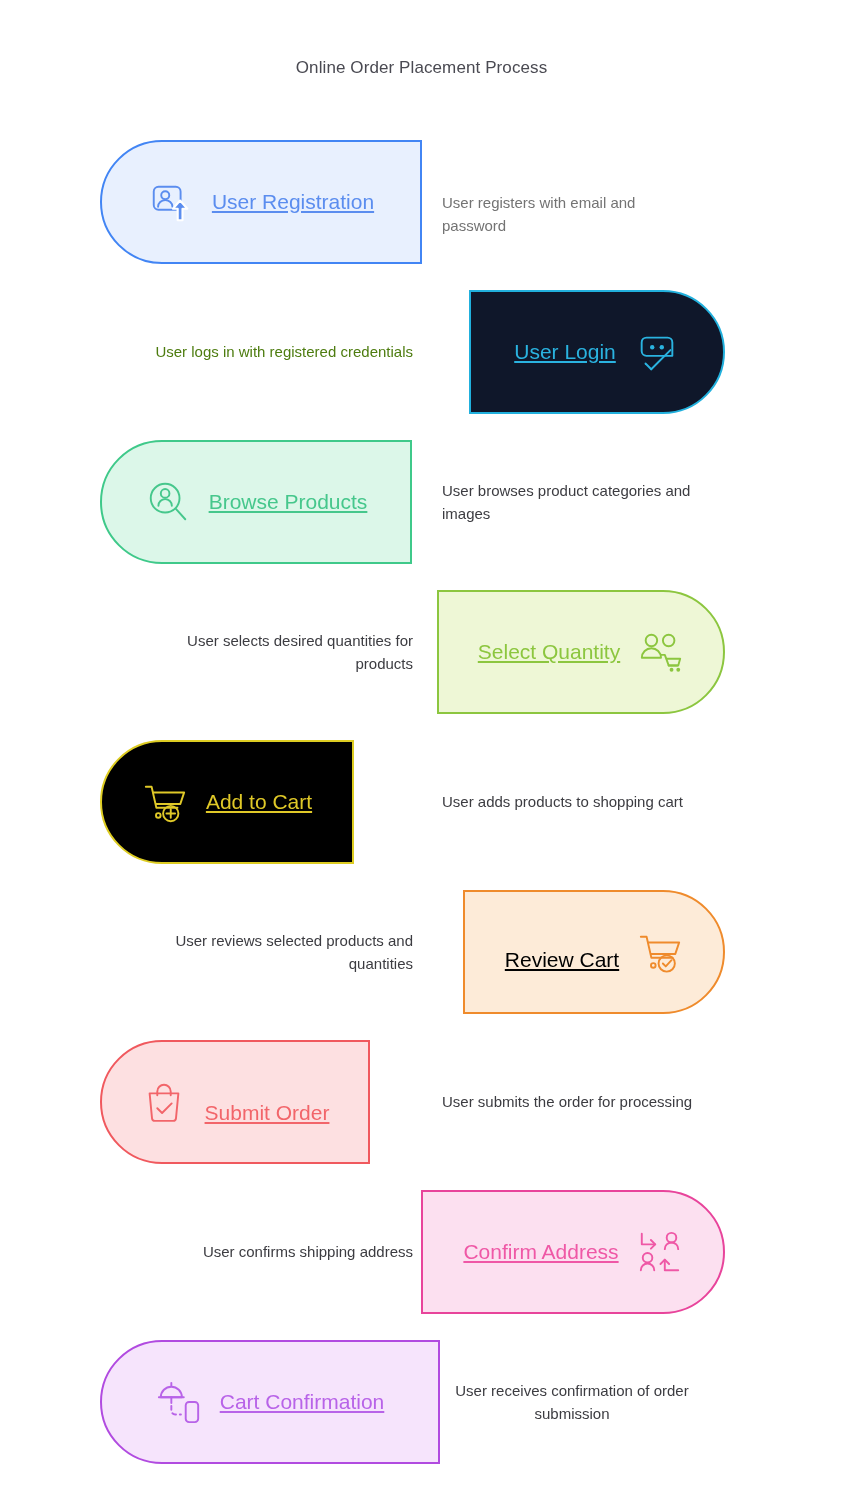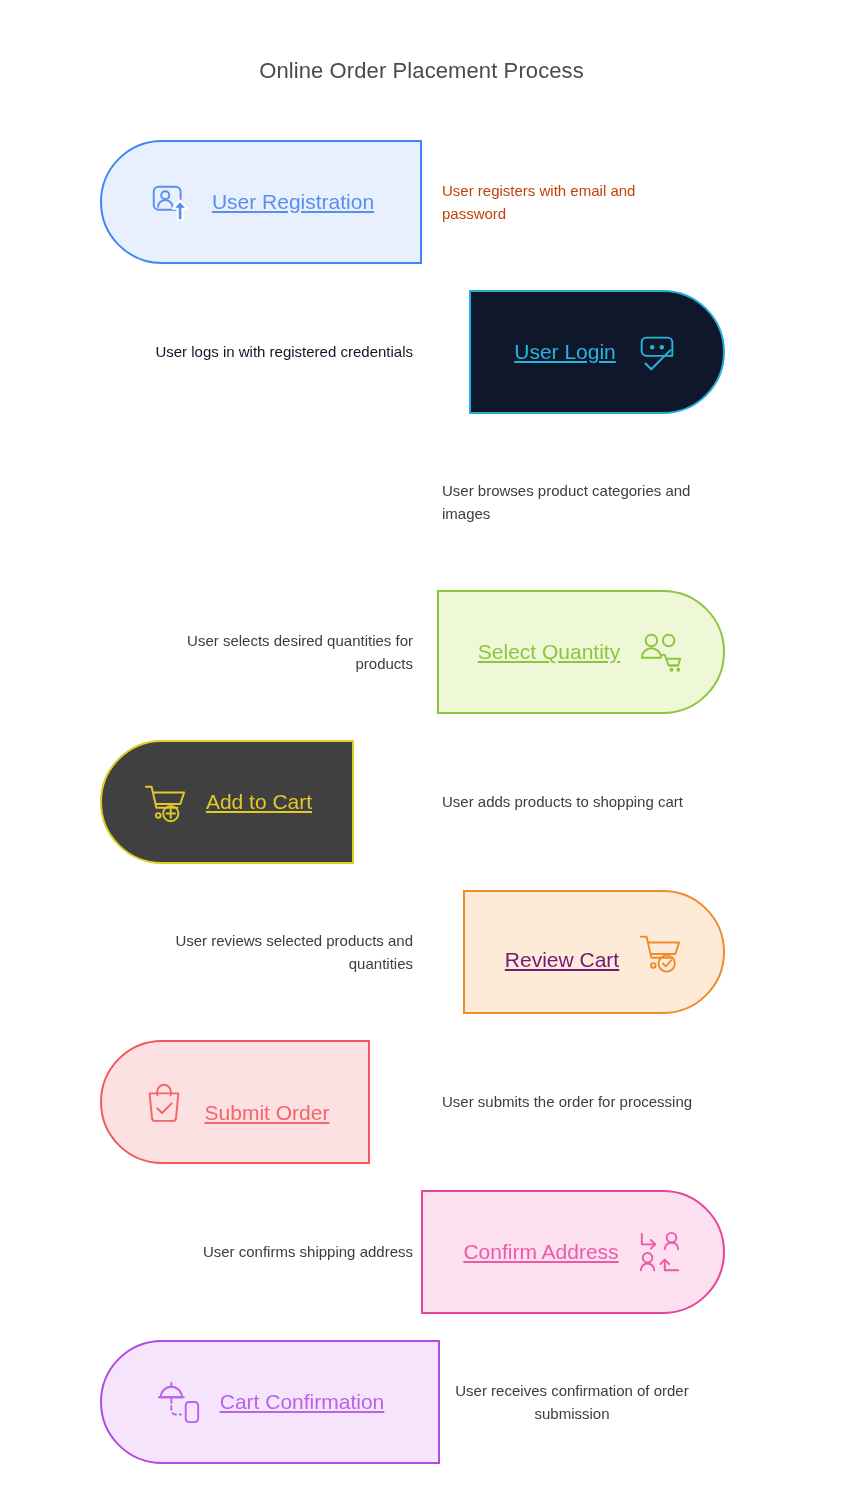--- a/index.html
+++ b/index.html
@@ -8,21 +8,21 @@
     width:843px;height:1503px;
     background:#ffffff;
     font-family:"Liberation Sans","DejaVu Sans",sans-serif;
     overflow:hidden;
     position:relative;
   }
   #page-title{
     position:absolute;
     left:0;top:58px;width:843px;
     text-align:center;
-    font-size:22px;
+    font-size:17px;
     color:#4a4a52;
     font-weight:400;
     letter-spacing:.1px;
   }
   #flow{
     position:absolute;
     left:0;top:140px;
     width:843px;
   }
   .row{
@@ -101,40 +101,53 @@
             <svg viewBox="0 0 48 48">
               <rect x="6" y="8" width="28" height="24" rx="5" fill="none" stroke="#5b8def" stroke-width="2" stroke-linecap="round" stroke-linejoin="round"></rect>
               <circle cx="18" cy="17" r="4.2" fill="none" stroke="#5b8def" stroke-width="2" stroke-linecap="round" stroke-linejoin="round"></circle>
               <path d="M10.5 29c0-4.2 3.4-7 7.5-7s7.5 2.8 7.5 7" fill="none" stroke="#5b8def" stroke-width="2" stroke-linecap="round" stroke-linejoin="round"></path>
               <path d="M31 43V31h-5l7.5-8.5L41 31h-5v12z" fill="#5b8def" stroke="#fff" stroke-width="2.2" stroke-linejoin="round"></path>
             </svg>
           </span>
           <span class="node-label" style="color: rgb(91, 141, 239);">User Registration</span>
         </div>
       </div>
-      <div class="desc" style="color: #c2410c;">User registers with email and password</div>
+      <div class="desc" style="color: #737373; margin-top: 12px;">User registers with email and password</div>
     </div>
     <div class="row right">
       <div class="node" style="width: 256px; border-color: rgb(33, 176, 221); background: #0f172a; text-align: right;">
         <div class="node-inner">
           <span class="node-label" style="color: rgb(42, 179, 224);">User Login</span>
           <span class="icon">
             <svg viewBox="0 0 48 48">
               <path d="M8 14a5 5 0 0 1 5-5h22a5 5 0 0 1 5 5v14H13a5 5 0 0 1-5-5z" fill="none" stroke="#2ab3e0" stroke-width="2" stroke-linecap="round" stroke-linejoin="round"></path>
               <circle cx="19" cy="19" r="2.3" fill="#2ab3e0"></circle>
               <circle cx="29" cy="19" r="2.3" fill="#2ab3e0"></circle>
               <path d="M18 42l7 -7 13 -13" fill="none" stroke="#2ab3e0" stroke-width="2" stroke-linecap="round" stroke-linejoin="round"></path>
               <path d="M18 42l-6-6" fill="none" stroke="#2ab3e0" stroke-width="2" stroke-linecap="round" stroke-linejoin="round"></path>
             </svg>
           </span>
         </div>
       </div>
-      <div class="desc" style="color: #0f172a;">User logs in with registered credentials</div>
-    </div>
-    <div class="row left">
+      <div class="desc" style="color: #4d7c0f;">User logs in with registered credentials</div>
+    </div>
+    <div class="row left">
+      <div class="node" style="width: 312px; border-color: rgb(63, 201, 138); background: rgb(220, 247, 233);">
+        <div class="node-inner">
+          <span class="icon">
+            <svg viewBox="0 0 48 48">
+              <circle cx="21" cy="20" r="15" fill="none" stroke="#46c78c" stroke-width="2" stroke-linecap="round" stroke-linejoin="round"></circle>
+              <circle cx="21" cy="15" r="4.5" fill="none" stroke="#46c78c" stroke-width="2" stroke-linecap="round" stroke-linejoin="round"></circle>
+              <path d="M14 28c0-4 3.2-7 7-7s7 3 7 7" fill="none" stroke="#46c78c" stroke-width="2" stroke-linecap="round" stroke-linejoin="round"></path>
+              <path d="M32 31l10 11" fill="none" stroke="#46c78c" stroke-width="2" stroke-linecap="round" stroke-linejoin="round"></path>
+            </svg>
+          </span>
+          <span class="node-label" style="color: rgb(70, 199, 140);">Browse Products</span>
+        </div>
+      </div>
       <div class="desc" style="color: rgb(60, 60, 65);">User browses product categories and images</div>
     </div>
     <div class="row right">
       <div class="node" style="width: 288px; border-color: rgb(140, 198, 63); background: rgb(238, 247, 214);">
         <div class="node-inner">
           <span class="node-label" style="color: rgb(140, 198, 63);">Select Quantity</span>
           <span class="icon">
             <svg viewBox="0 0 48 48">
               <circle cx="14" cy="12" r="6" fill="none" stroke="#8cc63f" stroke-width="2" stroke-linecap="round" stroke-linejoin="round"></circle>
               <circle cx="32" cy="12" r="6" fill="none" stroke="#8cc63f" stroke-width="2" stroke-linecap="round" stroke-linejoin="round"></circle>
@@ -143,40 +156,40 @@
               <path d="M30 31h14l-2 7H32" fill="none" stroke="#8cc63f" stroke-width="2" stroke-linecap="round" stroke-linejoin="round"></path>
               <circle cx="35" cy="42.5" r="2" fill="#8cc63f"></circle>
               <circle cx="42" cy="42.5" r="2" fill="#8cc63f"></circle>
             </svg>
           </span>
         </div>
       </div>
       <div class="desc" style="color: rgb(60, 60, 65);">User selects desired quantities for products</div>
     </div>
     <div class="row left">
-      <div class="node" style="width: 254px; border-color: rgb(221, 204, 34); background: #404040; justify-content: center;">
+      <div class="node" style="width: 254px; border-color: rgb(221, 204, 34); background: #000000; justify-content: center;">
         <div class="node-inner">
           <span class="icon">
             <svg viewBox="0 0 48 48">
               <path d="M4 8h6l5 22h22" fill="none" stroke="#e0c928" stroke-width="2" stroke-linecap="round" stroke-linejoin="round"></path>
               <path d="M12 14h32l-4 12H15" fill="none" stroke="#e0c928" stroke-width="2" stroke-linecap="round" stroke-linejoin="round"></path>
               <circle cx="17" cy="38" r="2.4" fill="none" stroke="#e0c928" stroke-width="2" stroke-linecap="round" stroke-linejoin="round"></circle>
               <circle cx="30" cy="36" r="8" fill="none" stroke="#e0c928" stroke-width="2" stroke-linecap="round" stroke-linejoin="round"></circle>
               <path d="M30 31.5v9M25.5 36h9" fill="none" stroke="#e0c928" stroke-width="2" stroke-linecap="round" stroke-linejoin="round"></path>
             </svg>
           </span>
           <span class="node-label" style="color: rgb(224, 201, 40);">Add to Cart</span>
         </div>
       </div>
       <div class="desc" style="color: rgb(60, 60, 65);">User adds products to shopping cart</div>
     </div>
     <div class="row right">
       <div class="node" style="width: 262px; border-color: rgb(239, 139, 44); background: rgb(253, 235, 216);">
         <div class="node-inner">
-          <span class="node-label" style="color: #701a75; margin-top: 16px;">Review Cart</span>
+          <span class="node-label" style="color: #000000; margin-top: 16px;">Review Cart</span>
           <span class="icon">
             <svg viewBox="0 0 48 48">
               <path d="M4 8h6l5 22h22" fill="none" stroke="#ef8b2c" stroke-width="2" stroke-linecap="round" stroke-linejoin="round"></path>
               <path d="M12 14h32l-4 12H15" fill="none" stroke="#ef8b2c" stroke-width="2" stroke-linecap="round" stroke-linejoin="round"></path>
               <circle cx="17" cy="38" r="2.4" fill="none" stroke="#ef8b2c" stroke-width="2" stroke-linecap="round" stroke-linejoin="round"></circle>
               <circle cx="31" cy="36" r="8.5" fill="none" stroke="#ef8b2c" stroke-width="2" stroke-linecap="round" stroke-linejoin="round"></circle>
               <path d="M27 36l3 3 6-6.5" fill="none" stroke="#ef8b2c" stroke-width="2" stroke-linecap="round" stroke-linejoin="round"></path>
             </svg>
           </span>
         </div>

